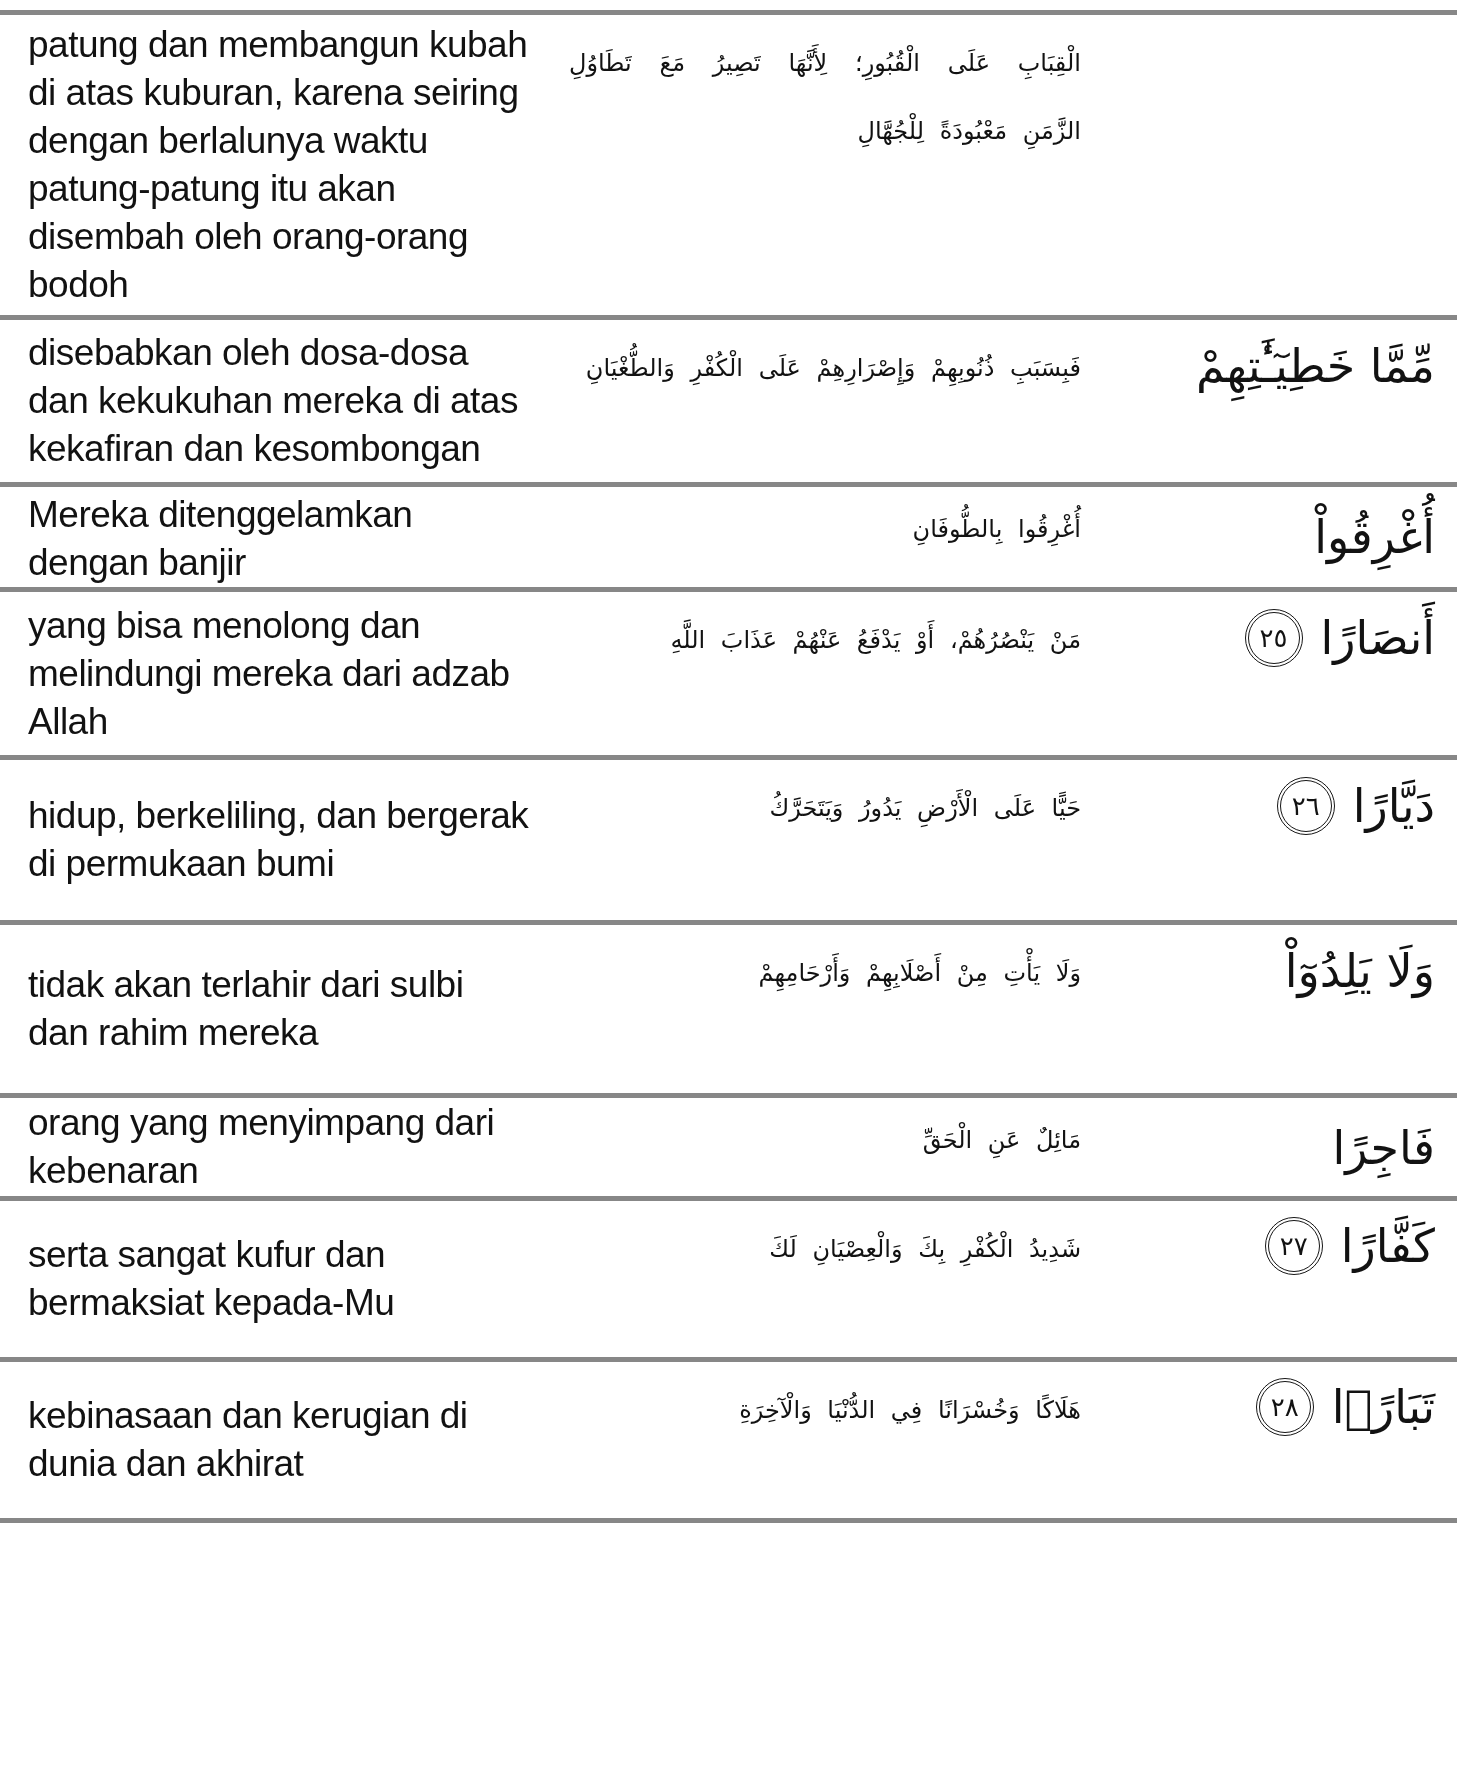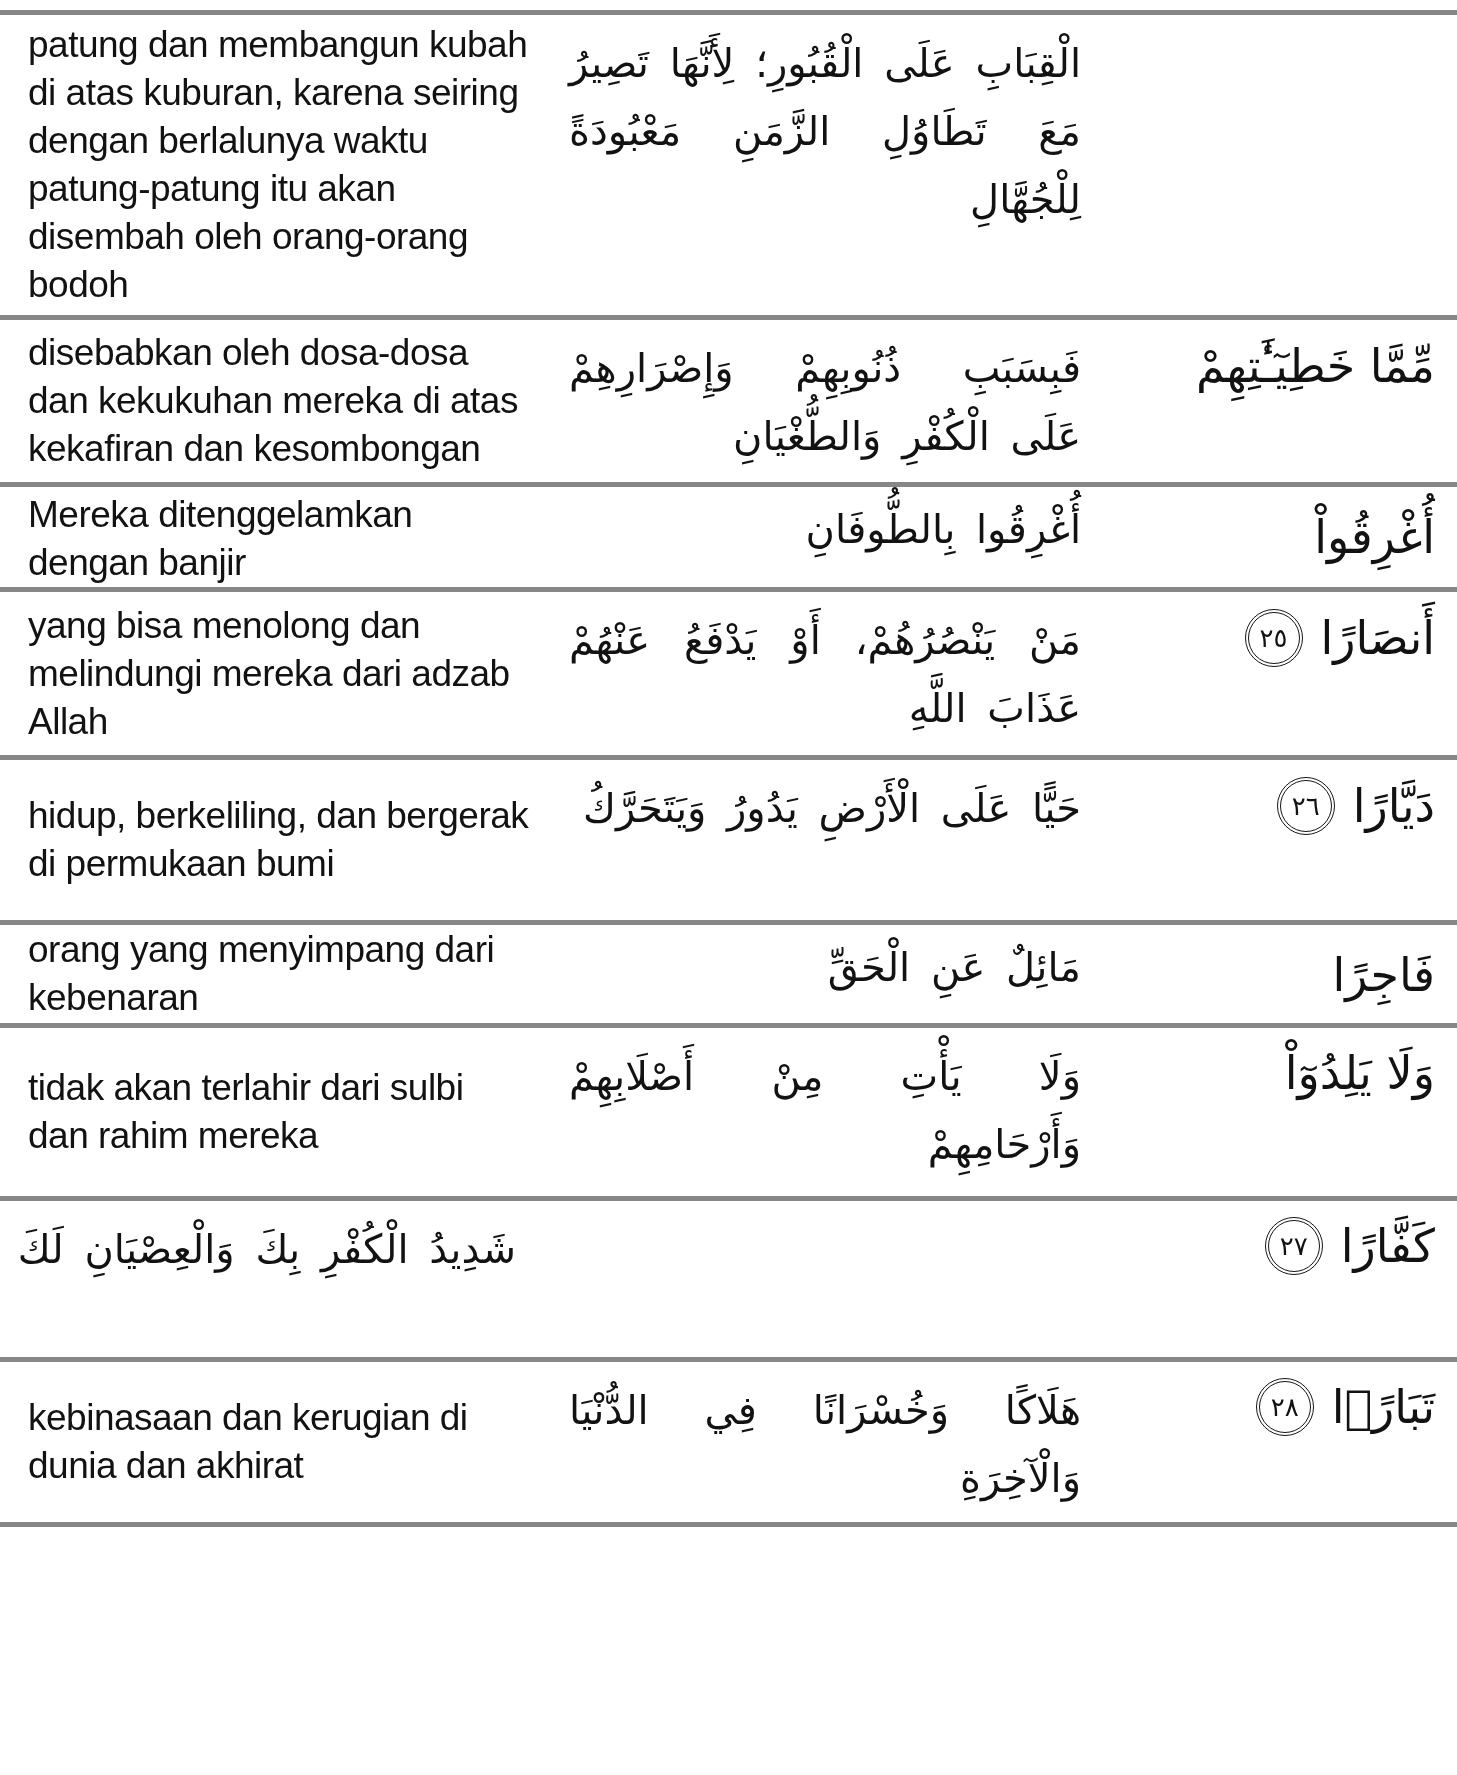--- a/index.html
+++ b/index.html
@@ -29,21 +29,21 @@
     padding:6px 34px 6px 28px;
     display:flex;align-items:center;
     font-size:37px;line-height:48px;
     letter-spacing:-0.5px;
   }
   .trans p{margin:0;}
   .tafsir{
     width:520px;
     padding:14px 4px 10px 4px;
     font-family:"DejaVu Sans", sans-serif;
-    font-size:40px;line-height:68px;
+    font-size:24px;line-height:68px;
   }
   .tafsir p{
     margin:0;
     direction:rtl;
     text-align:justify;
     word-spacing:8px;
   }
   .quran{
     flex:1;
     padding:4px 22px 10px 10px;
@@ -135,45 +135,48 @@
         <p>hidup, berkeliling, dan bergerak di permukaan bumi</p>
       </div>
       <div class="cell tafsir">
         <p dir="rtl">حَيًّا عَلَى الْأَرْضِ يَدُورُ وَيَتَحَرَّكُ</p>
       </div>
       <div class="cell quran">
         <span class="qword">دَيَّارًا</span><span class="verse-badge">٢٦</span>
       </div>
     </div>
 
+    <div class="row" style="min-height:173px">
+      <div class="cell trans">
+        <p>tidak akan terlahir dari sulbi dan rahim mereka</p>
+      </div>
+      <div class="cell tafsir">
+        <p dir="rtl">وَلَا يَأْتِ مِنْ أَصْلَابِهِمْ وَأَرْحَامِهِمْ</p>
+      </div>
+      <div class="cell quran">
+        <span class="qword">وَلَا يَلِدُوٓاْ</span>
+      </div>
+    </div>
+
     <div class="row" style="min-height:98px">
       <div class="cell trans" style="padding-top:0;padding-bottom:0">
         <p>orang yang menyimpang dari kebenaran</p>
       </div>
       <div class="cell tafsir" style="padding-top:8px">
         <p dir="rtl">مَائِلٌ عَنِ الْحَقِّ</p>
       </div>
       <div class="cell quran" style="padding-top:8px">
         <span class="qword">فَاجِرًا</span>
       </div>
     </div>
 
-    <div class="row" style="min-height:173px">
-      <div class="cell trans">
-        <p>tidak akan terlahir dari sulbi dan rahim mereka</p>
-      </div>
-      <div class="cell tafsir">
-        <p dir="rtl">وَلَا يَأْتِ مِنْ أَصْلَابِهِمْ وَأَرْحَامِهِمْ</p>
-      </div>
-      <div class="cell quran">
-        <span class="qword">وَلَا يَلِدُوٓاْ</span>
-      </div>
-    </div>
-
     <div class="row" style="min-height:161px">
+      <div class="cell trans">
+        <p>serta sangat kufur dan bermaksiat kepada-Mu</p>
+      </div>
       <div class="cell tafsir">
         <p dir="rtl">شَدِيدُ الْكُفْرِ بِكَ وَالْعِصْيَانِ لَكَ</p>
       </div>
       <div class="cell quran">
         <span class="qword">كَفَّارًا</span><span class="verse-badge">٢٧</span>
       </div>
     </div>
 
     <div class="row" style="min-height:161px">
       <div class="cell trans">

